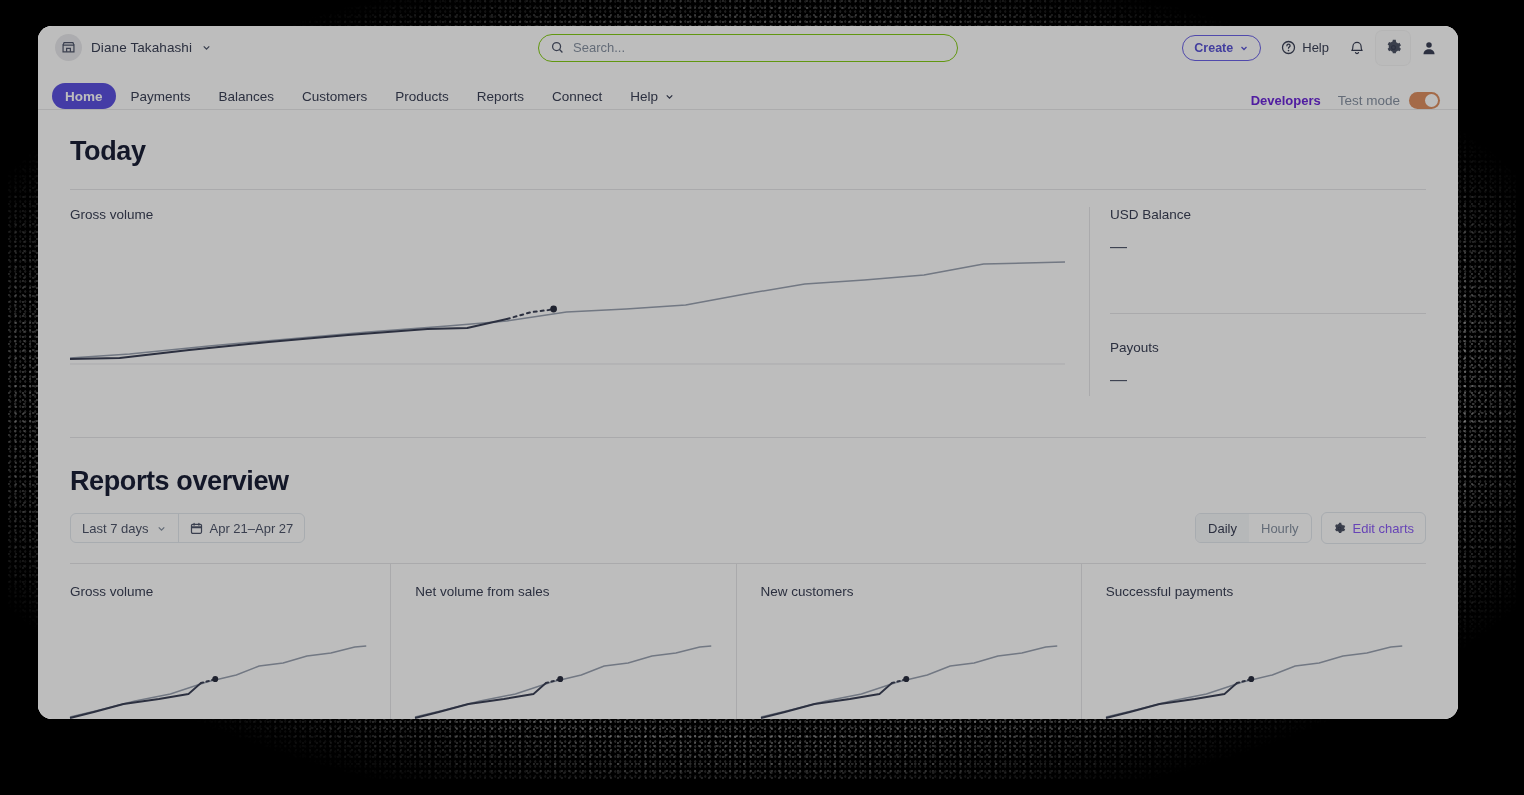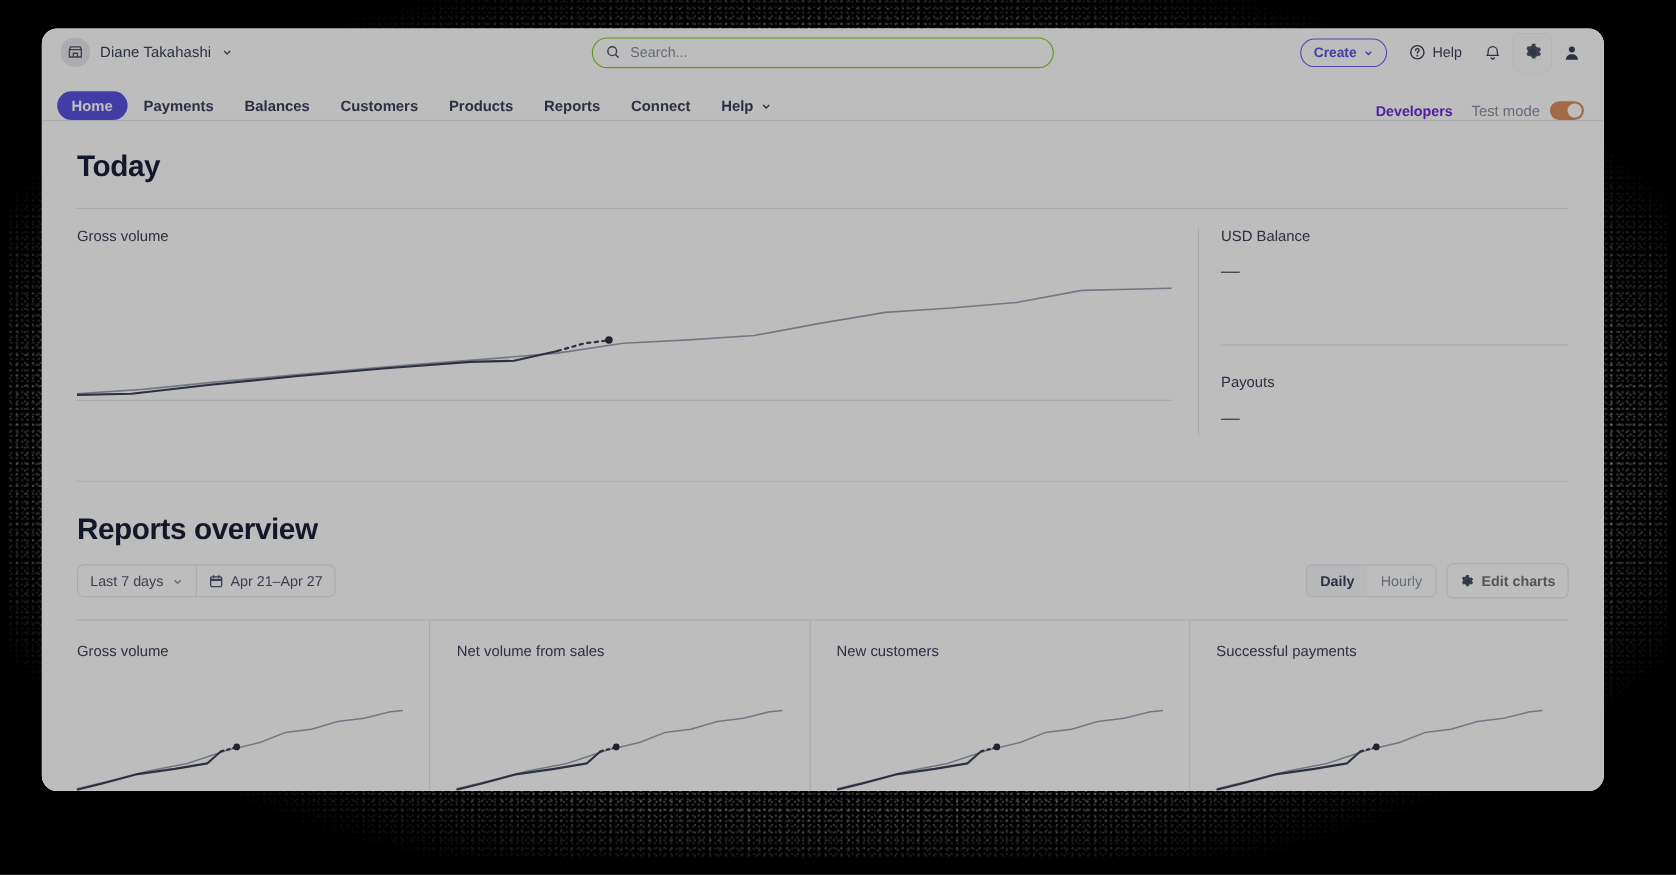--- a/index.html
+++ b/index.html
@@ -167,21 +167,21 @@
   .nav-items { display: flex; align-items: center; gap: 2px; }
   .nav-item {
     display: flex;
     align-items: center;
     gap: 6px;
     height: 26px;
     padding: 0 13px;
     border-radius: 13px;
     font-size: 13.5px;
     color: #3c4257;
-    font-weight: 700;
+    font-weight: 400;
     cursor: pointer;
     white-space: nowrap;
   }
   .nav-item.active {
     background: #5c51e0;
     color: #ffffff;
     font-weight: 600;
   }
   .nav-right {
     margin-left: auto;
@@ -316,30 +316,30 @@
     background: #fff;
   }
   .dh {
     height: 28px;
     padding: 0 12px;
     display: flex; align-items: center;
     font-size: 13px;
     cursor: pointer;
     color: #8792a2;
   }
-  .dh.sel { color: #3c4257; font-weight: 700; background: #f6f8fa; }
+  .dh.sel { color: #3c4257; font-weight: 400; background: #f6f8fa; }
   .edit-charts {
     display: flex; align-items: center; gap: 7px;
     height: 32px; padding: 0 11px;
     border: 1px solid #e3e8ee;
     border-radius: 6px;
     background: #fff;
     font-size: 13px;
-    color: #737373;
-    font-weight: 700;
+    color: #8b5cf6;
+    font-weight: 400;
     cursor: pointer;
   }
 
   
   .cards-row {
     display: flex;
     margin-top: 19px;
     border-top: 1px solid #e6e6e9;
   }
   .card {

